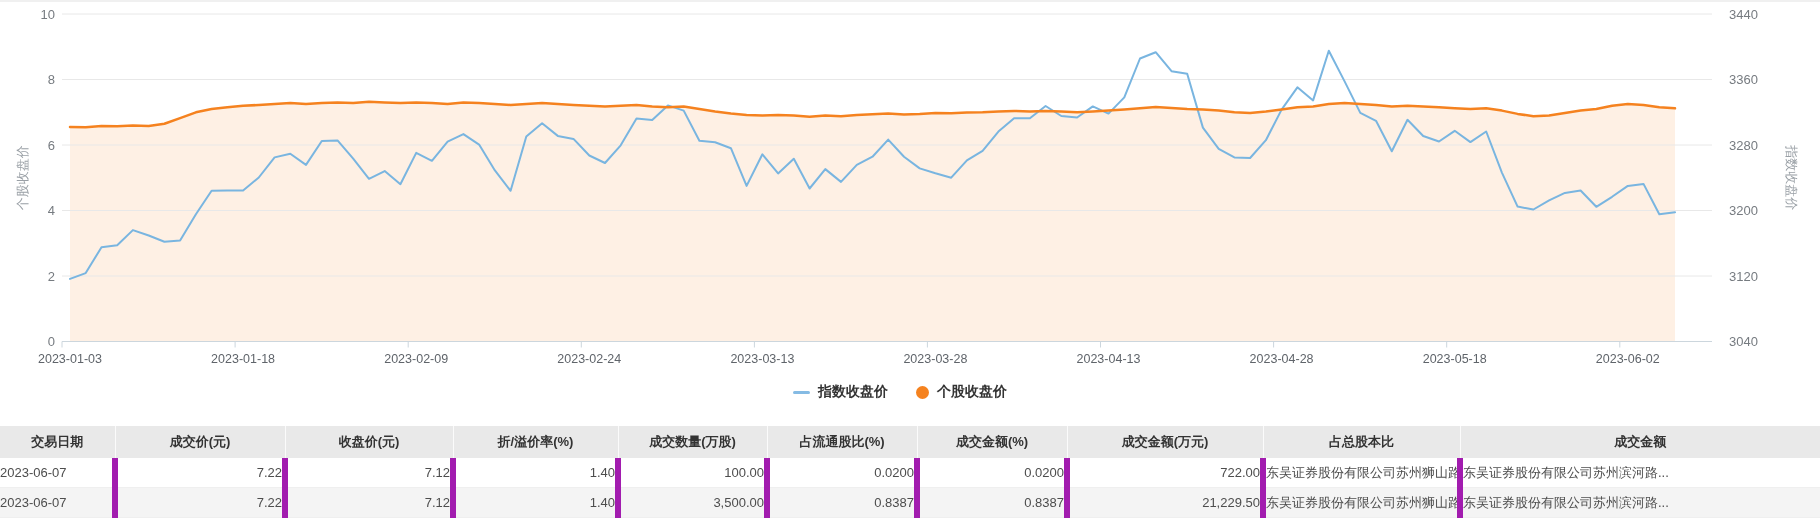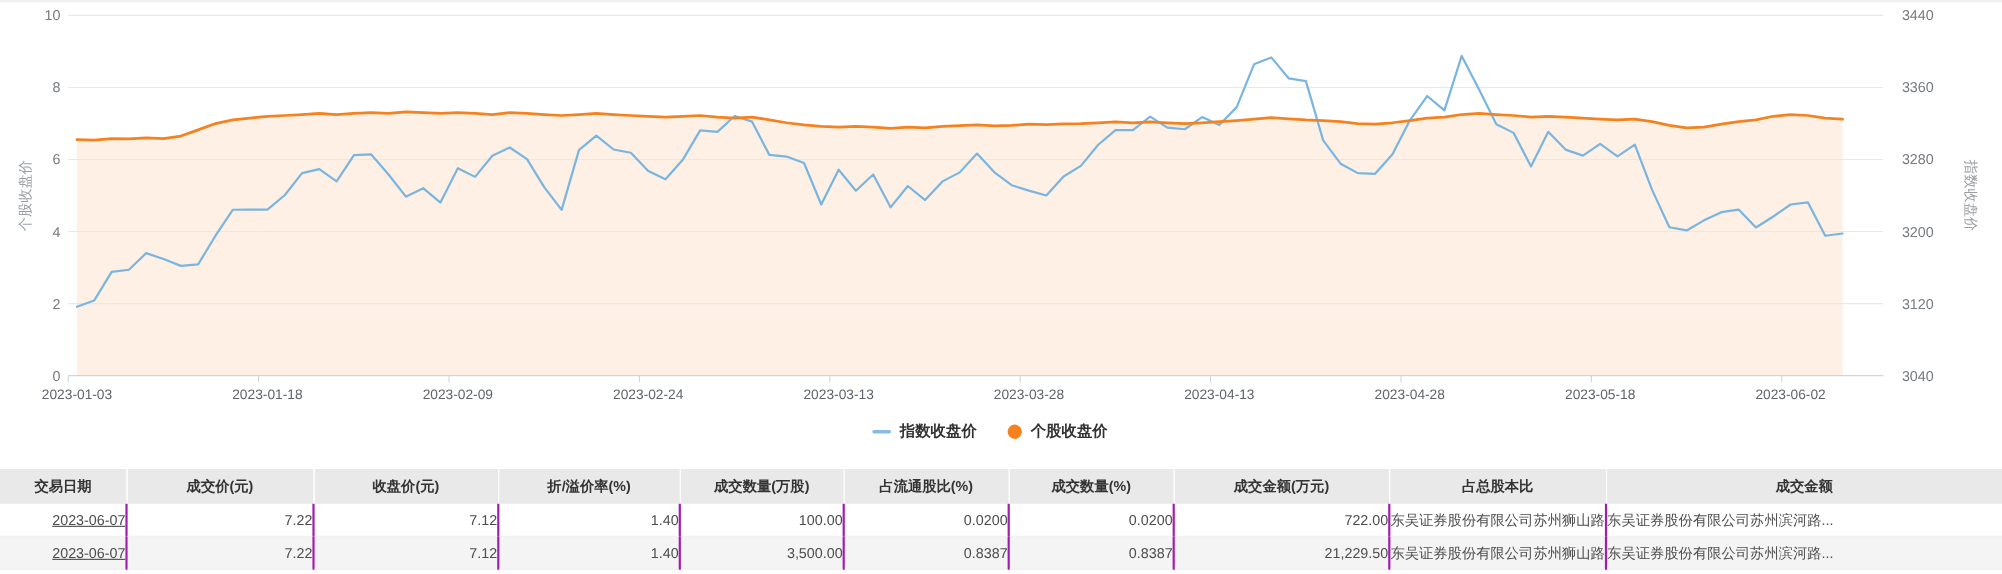--- a/index.html
+++ b/index.html
@@ -26,28 +26,28 @@
     position:absolute;top:426px;left:0;width:1820px;
     border-collapse:collapse;table-layout:fixed;font-size:13px;
   }
   table.trades thead th{
     background:#e9e9e9;height:32px;font-weight:bold;color:#333;
     text-align:center;border-left:1px solid #fbfbfb;padding:0;
     overflow:hidden;white-space:nowrap;
   }
   table.trades thead th:first-child{border-left:none;}
   table.trades tbody td{
-    height:29px;color:#4d4d4d;border-left:2px solid #a21caf;
+    height:29px;color:#4d4d4d;border-left:6px solid #a21caf;
     border-bottom:1px solid #efefef;padding:0;
     overflow:hidden;white-space:nowrap;
   }
   table.trades tbody td:first-child{border-left:none;}
   table.trades tbody tr.odd{background:#fff;}
   table.trades tbody tr.even{background:#f4f4f4;}
-  td.al{text-align:right;padding-left:14px;text-decoration:underline;}
+  td.al{text-align:left;padding-left:14px;}
   td.ar{text-align:right;padding-right:14px;}
   td.broker{text-align:left;padding-left:10px;}
 </style>
 </head>
 <body>
 
 <div class="page">
   <div class="topline"></div>
 
   <svg id="chart" width="1820" height="375">
@@ -121,21 +121,21 @@
       <col style="width:360px">
     </colgroup>
     <thead>
       <tr>
         <th>交易日期</th>
         <th>成交价(元)</th>
         <th>收盘价(元)</th>
         <th>折/溢价率(%)</th>
         <th>成交数量(万股)</th>
         <th>占流通股比(%)</th>
-        <th>成交数量(%)</th>
+        <th>成交金额(%)</th>
         <th>成交金额(万元)</th>
         <th>占总股本比</th>
         <th>成交金额</th>
       </tr>
     </thead>
     <tbody>
       <tr class="odd">
         <td class="al">2023-06-07</td>
         <td class="ar">7.22</td>
         <td class="ar">7.12</td>

